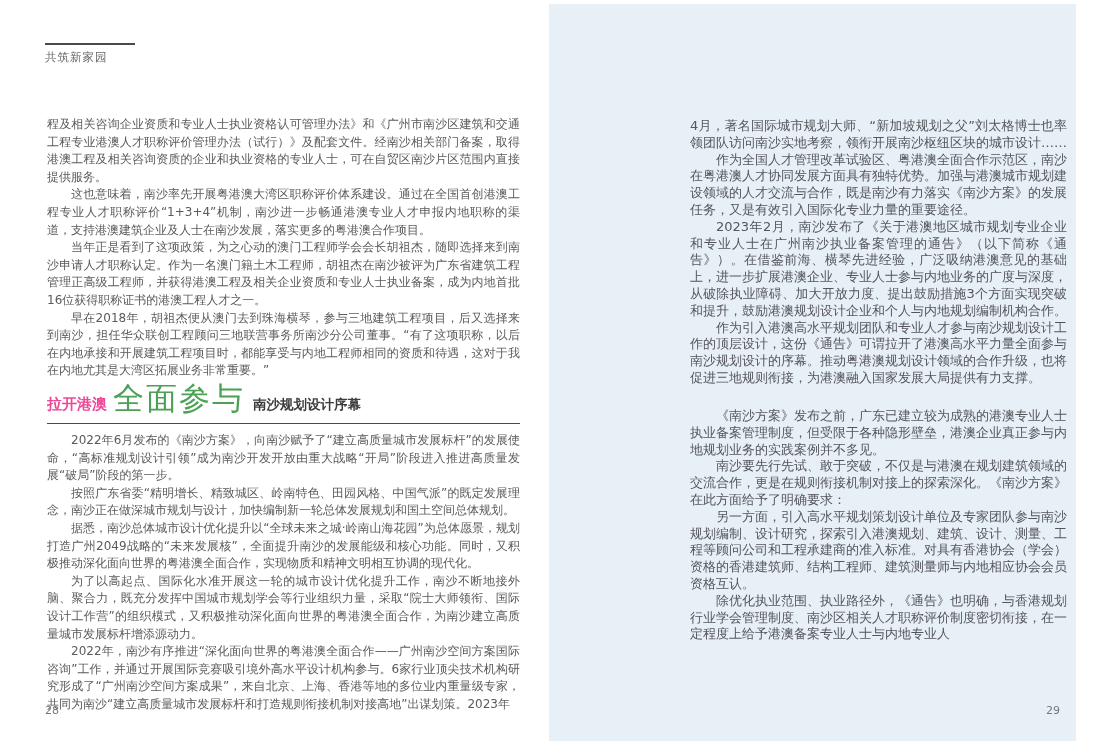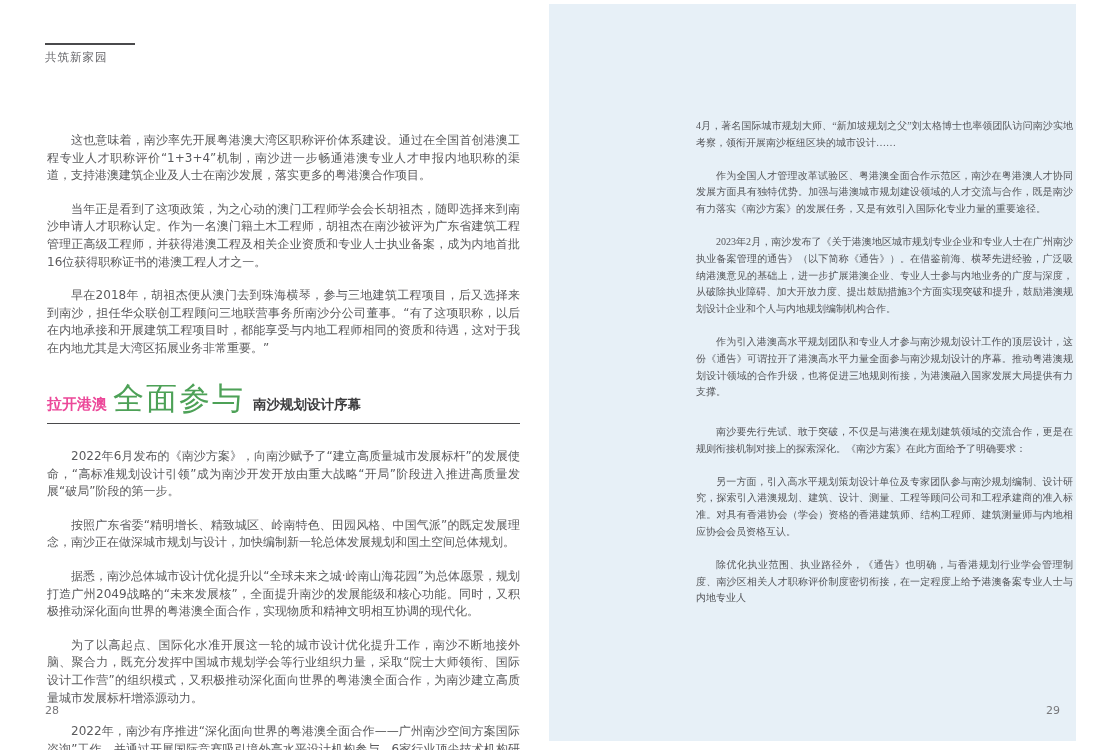--- a/index.html
+++ b/index.html
@@ -6,23 +6,23 @@
   body{font-family:"DejaVu Sans",sans-serif;}
   .canvas{position:relative;width:1076px;height:750px;background:#ffffff;overflow:hidden;}
   .page{position:absolute;overflow:hidden;}
   .page-left{left:0;top:0;width:549px;height:750px;background:#ffffff;}
   .page-right{left:549px;top:4px;width:549px;height:737px;background:var(--tint,#e7f0f7);}
   .section-header{position:absolute;left:45px;top:43px;}
   .header-rule{width:90px;height:2px;background:#4a4a4c;}
   .header-label{margin-top:5px;font-size:11.5px;letter-spacing:1px;color:#66666a;}
   .col{position:absolute;}
   .para{margin:0;text-align:justify;word-break:break-all;}
-  .para.indent{text-indent:2em;margin-top:16px;}
+  .para.indent{text-indent:2em;}
   .left-col{left:47px;width:473px;font-size:12px;line-height:17.6px;color:#5a5a5c;}
-  .right-col{left:147px;width:377px;font-size:10px;line-height:16.8px;color:#55565a;font-family:Liberation Serif, serif;}
+  .right-col{left:141px;width:377px;font-size:13px;line-height:16.8px;color:#55565a;}
   .intro-left{top:116px;}
   .body-left{top:432px;}
   .intro-right{top:114px;}
   .body-right{top:404px;}
   .headline{position:absolute;}
   .headline-left{left:47px;top:378px;width:473px;}
   .headline-right{left:151px;top:346px;width:377px;}
   .hl-row{display:flex;align-items:baseline;white-space:nowrap;}
   .hl-prefix{font-size:15px;font-weight:bold;color:#ec4899;margin-right:6px;}
   .hl-main{font-family:"DejaVu Serif",serif;font-size:31px;color:var(--accent,#4da157);letter-spacing:2px;}
@@ -37,20 +37,21 @@
 
 <div class="canvas">
 
   <div class="page page-left">
     <div class="section-header">
       <div class="header-rule"></div>
       <div class="header-label">共筑新家园</div>
     </div>
 
     <div class="col left-col intro-left">
+        <p class="para">程及相关咨询企业资质和专业人士执业资格认可管理办法》和《广州市南沙区建筑和交通工程专业港澳人才职称评价管理办法（试行）》及配套文件。经南沙相关部门备案，取得港澳工程及相关咨询资质的企业和执业资格的专业人士，可在自贸区南沙片区范围内直接提供服务。</p>
         <p class="para indent">这也意味着，南沙率先开展粤港澳大湾区职称评价体系建设。通过在全国首创港澳工程专业人才职称评价“1+3+4”机制，南沙进一步畅通港澳专业人才申报内地职称的渠道，支持港澳建筑企业及人士在南沙发展，落实更多的粤港澳合作项目。</p>
         <p class="para indent">当年正是看到了这项政策，为之心动的澳门工程师学会会长胡祖杰，随即选择来到南沙申请人才职称认定。作为一名澳门籍土木工程师，胡祖杰在南沙被评为广东省建筑工程管理正高级工程师，并获得港澳工程及相关企业资质和专业人士执业备案，成为内地首批16位获得职称证书的港澳工程人才之一。</p>
         <p class="para indent">早在2018年，胡祖杰便从澳门去到珠海横琴，参与三地建筑工程项目，后又选择来到南沙，担任华众联创工程顾问三地联营事务所南沙分公司董事。“有了这项职称，以后在内地承接和开展建筑工程项目时，都能享受与内地工程师相同的资质和待遇，这对于我在内地尤其是大湾区拓展业务非常重要。”</p>
       </div>
 
     <div class="headline headline-left">
       <div class="hl-row">
         <span class="hl-prefix">拉开港澳</span>
         <span class="hl-main">全面参与</span>
         <span class="hl-suffix">南沙规划设计序幕</span>
@@ -72,20 +73,21 @@
   <div class="page page-right">
     <div class="col right-col intro-right">
         <p class="para">4月，著名国际城市规划大师、“新加坡规划之父”刘太格博士也率领团队访问南沙实地考察，领衔开展南沙枢纽区块的城市设计……</p>
         <p class="para indent">作为全国人才管理改革试验区、粤港澳全面合作示范区，南沙在粤港澳人才协同发展方面具有独特优势。加强与港澳城市规划建设领域的人才交流与合作，既是南沙有力落实《南沙方案》的发展任务，又是有效引入国际化专业力量的重要途径。</p>
         <p class="para indent">2023年2月，南沙发布了《关于港澳地区城市规划专业企业和专业人士在广州南沙执业备案管理的通告》（以下简称《通告》）。在借鉴前海、横琴先进经验，广泛吸纳港澳意见的基础上，进一步扩展港澳企业、专业人士参与内地业务的广度与深度，从破除执业障碍、加大开放力度、提出鼓励措施3个方面实现突破和提升，鼓励港澳规划设计企业和个人与内地规划编制机构合作。</p>
         <p class="para indent">作为引入港澳高水平规划团队和专业人才参与南沙规划设计工作的顶层设计，这份《通告》可谓拉开了港澳高水平力量全面参与南沙规划设计的序幕。推动粤港澳规划设计领域的合作升级，也将促进三地规则衔接，为港澳融入国家发展大局提供有力支撑。</p>
       </div>
 
 
     <div class="col right-col body-right">
+        <p class="para indent">《南沙方案》发布之前，广东已建立较为成熟的港澳专业人士执业备案管理制度，但受限于各种隐形壁垒，港澳企业真正参与内地规划业务的实践案例并不多见。</p>
         <p class="para indent">南沙要先行先试、敢于突破，不仅是与港澳在规划建筑领域的交流合作，更是在规则衔接机制对接上的探索深化。《南沙方案》在此方面给予了明确要求：</p>
         <p class="para indent">另一方面，引入高水平规划策划设计单位及专家团队参与南沙规划编制、设计研究，探索引入港澳规划、建筑、设计、测量、工程等顾问公司和工程承建商的准入标准。对具有香港协会（学会）资格的香港建筑师、结构工程师、建筑测量师与内地相应协会会员资格互认。</p>
         <p class="para indent">除优化执业范围、执业路径外，《通告》也明确，与香港规划行业学会管理制度、南沙区相关人才职称评价制度密切衔接，在一定程度上给予港澳备案专业人士与内地专业人</p>
       </div>
 
     <div class="page-num page-num-right">29</div>
   </div>
 
 </div>
 

